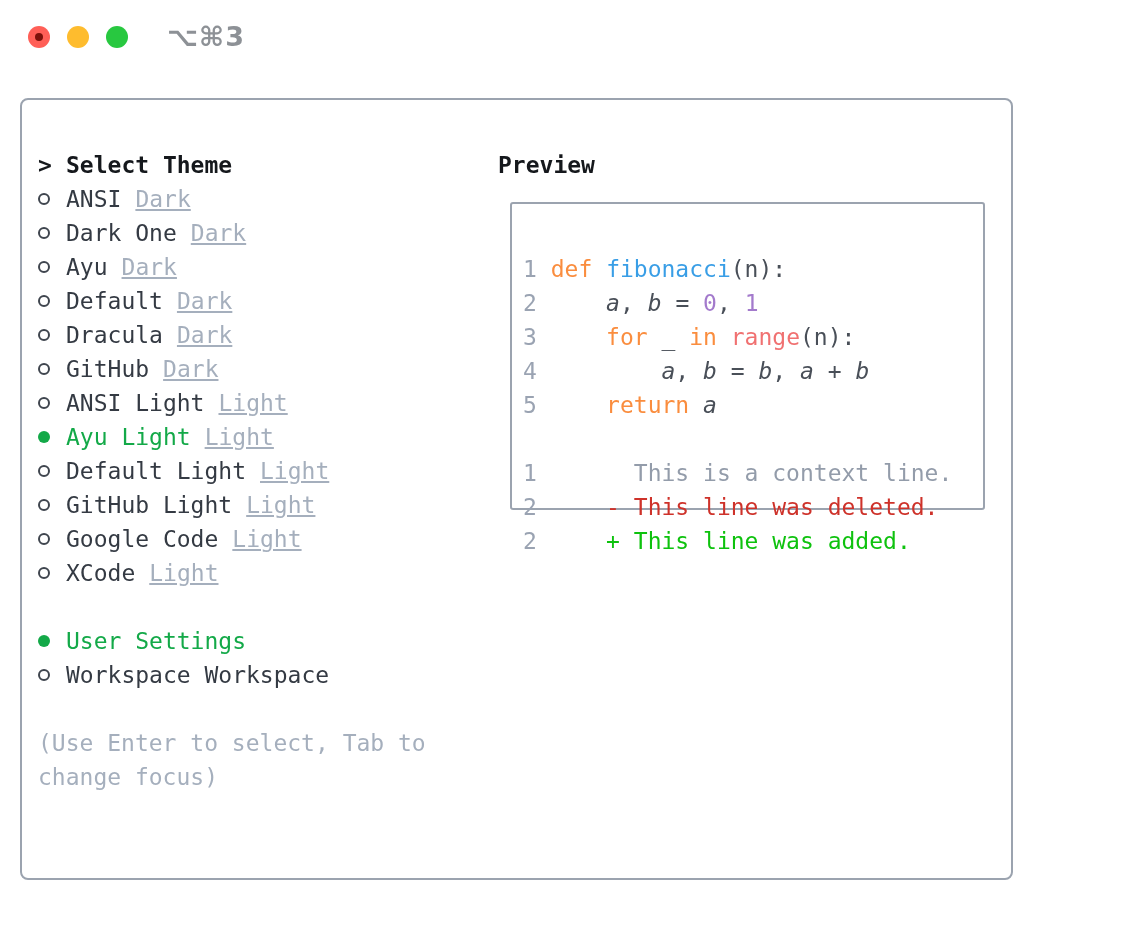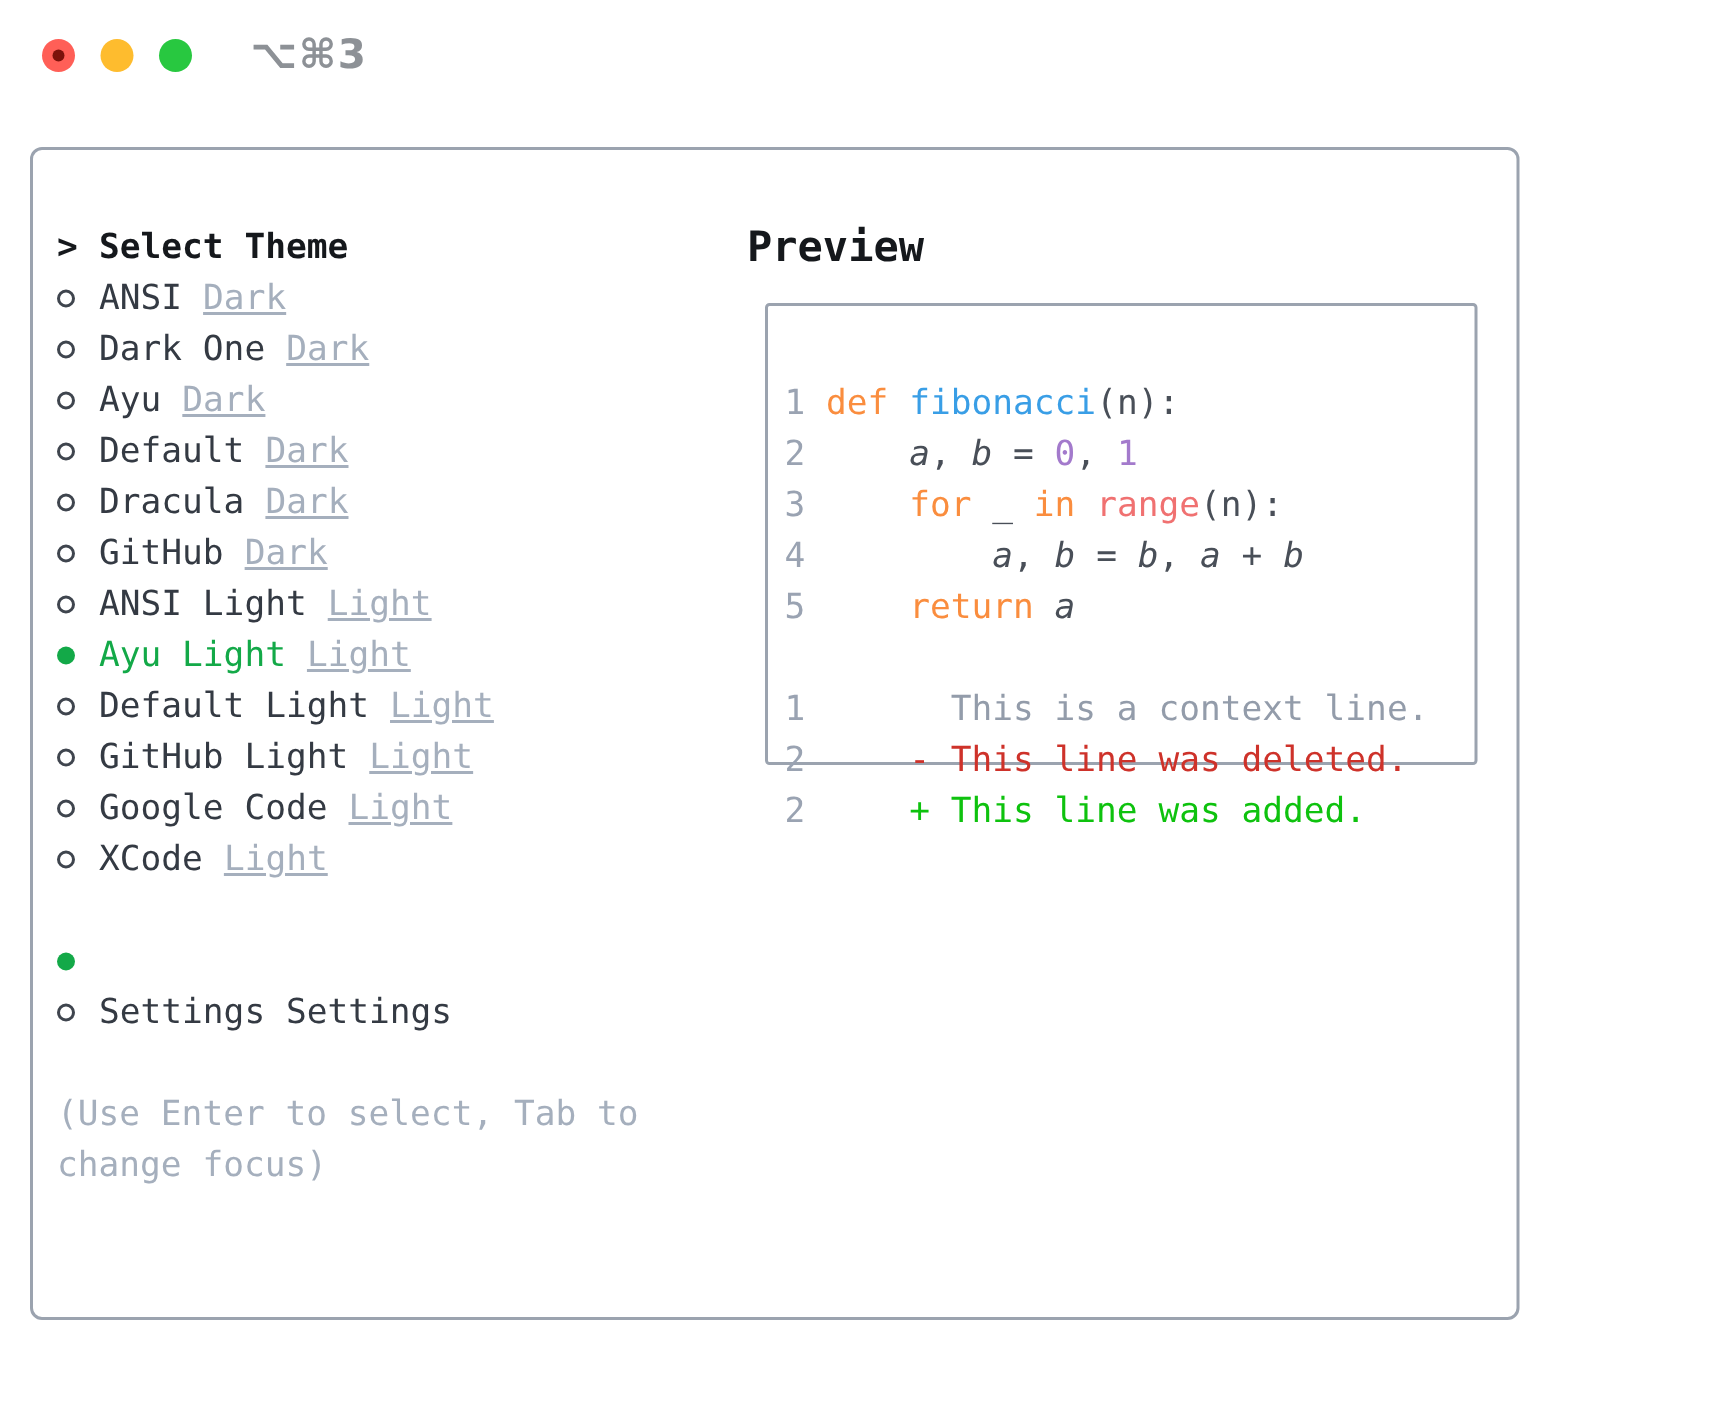--- a/index.html
+++ b/index.html
@@ -34,21 +34,21 @@
   .circle{width:12px;height:12px;border-radius:50%;border:2px solid #3f454e;box-sizing:border-box;}
   .circle.sel{border:none;background:var(--selection-green);}
   .name.sel{color:var(--selection-green);}
   .tag{color:var(--muted-gray);margin-left:14px;text-decoration:underline;}
   .apply-header{color:#20252c;}
   .spacer{height:34px;}
   .hint{width:430px;line-height:34px;color:var(--muted-gray);}
   
   .preview-header{
     position:absolute;left:476px;top:48px;height:34px;line-height:34px;
-    font-size:28px;font-weight:bold;color:var(--header-black);
+    font-size:23px;font-weight:bold;color:var(--header-black);
   }
   .preview-box{
     position:absolute;left:488px;top:102px;width:475px;height:308px;
     border:2px solid var(--border-gray);border-radius:3px;box-sizing:border-box;
     padding:48px 0 0 11px;font-size:23px;background:#fff;
   }
   .code-line{height:34px;line-height:34px;white-space:pre;color:var(--code-fg);}
   .c-ln{color:var(--line-number);}
   .c-kw{color:var(--keyword-orange);}
   .c-fn{color:var(--function-blue);}
@@ -169,26 +169,27 @@
         </div>
 
       <div class="spacer"></div>
 
 
       <div id="apply-list">
           <div class="row">
             <span class="bullet-col">
               <span class="circle sel"></span>
             </span>
-          </div>
-          <div class="row">
-            <span class="bullet-col">
-              <span class="circle"></span>
-            </span>
-            <span class="name">Settings Settings</span>
+            <span class="name sel">User Settings</span>
+          </div>
+          <div class="row">
+            <span class="bullet-col">
+              <span class="circle"></span>
+            </span>
+            <span class="name">Workspace Workspace</span>
           </div>
         </div>
 
       <div class="spacer"></div>
 
       <div class="hint">(Use Enter to select, Tab to change focus)</div>
     </div>
 
     <div class="preview-header">Preview</div>
     <div class="preview-box" id="preview-box">

